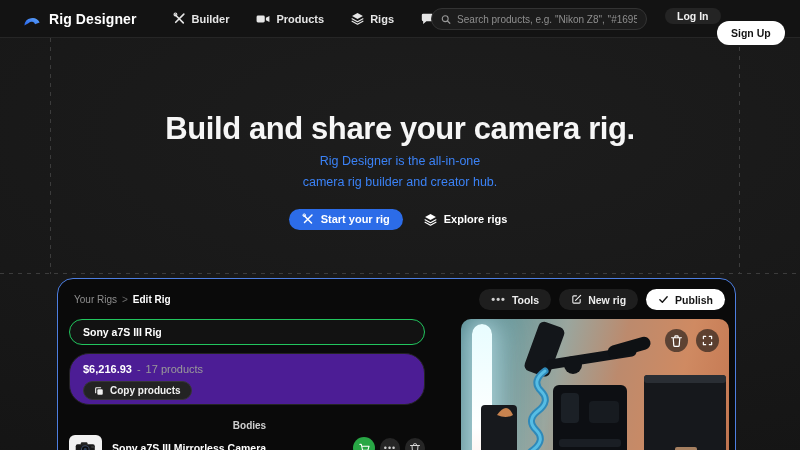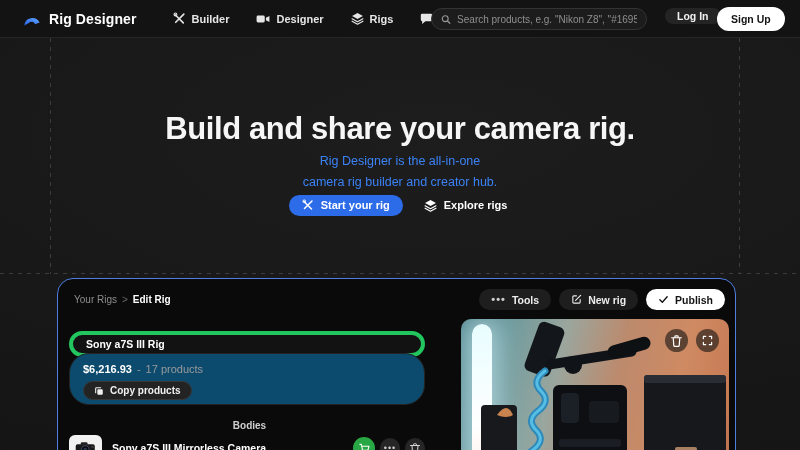--- a/index.html
+++ b/index.html
@@ -46,42 +46,42 @@
     background:transparent;border:none;outline:none;color:#cfcfcf;
     font-family:"Liberation Sans", sans-serif;font-size:10px;width:100%;
   }
   .search-pill input::placeholder{color:#8f8f8f;}
   .btn-login{
     position:absolute;left:665px;top:8px;height:16px;padding:0 12px;
     background:#242424;border:none;border-radius:11px;color:#f0f0f0;
     font-family:"Liberation Sans", sans-serif;font-size:10.5px;font-weight:700;cursor:pointer;
   }
   .btn-signup{
-    position:absolute;left:717px;top:7px;height:24px;padding:0 14px;
+    position:absolute;left:717px;top:21px;height:24px;padding:0 14px;
     background:#fff;border:none;border-radius:12px;color:#141414;
     font-family:"Liberation Sans", sans-serif;font-size:10.5px;font-weight:700;cursor:pointer;
   }
   
   .dash-v{position:absolute;width:1px;background-image:repeating-linear-gradient(180deg,var(--line) 0 4px,transparent 4px 9px);}
   .dash-h{position:absolute;height:1px;background-image:repeating-linear-gradient(90deg,var(--line) 0 4px,transparent 4px 9px);}
   .guide-left{left:50px;top:38px;height:236px;}
   .guide-right{left:739px;top:38px;height:236px;}
   .guide-bottom{left:0;top:273px;width:800px;}
   
   .hero{position:absolute;top:0;left:0;width:800px;text-align:center;}
   .hero-title{
     position:absolute;top:111px;width:800px;
     font-size:31px;font-weight:600;letter-spacing:-.4px;color:#f6f6f6;
   }
   .hero-sub{
     position:absolute;top:151px;width:800px;
     font-size:12.5px;line-height:21px;color:#3b82f6;font-weight:400;
   }
   .hero-ctas{
-    position:absolute;top:194px;width:800px;height:22px;
+    position:absolute;top:208px;width:800px;height:22px;
     display:flex;align-items:center;justify-content:center;gap:17px;
   }
   .btn-primary{
     display:flex;align-items:center;gap:7px;height:21px;padding:0 13px;
     background:var(--accent);border:none;border-radius:11px;color:#fff;
     font-family:"Liberation Sans", sans-serif;font-size:11px;font-weight:700;cursor:pointer;
   }
   .btn-ghost{
     display:flex;align-items:center;gap:7px;height:21px;padding:0 4px;
     background:transparent;border:none;color:#fff;
@@ -103,27 +103,27 @@
   .card-toolbar{position:absolute;right:10px;top:10px;display:flex;gap:8px;}
   .pill{
     display:flex;align-items:center;gap:6px;height:21px;padding:0 12px;
     background:var(--pill-bg);border:none;border-radius:11px;color:#ededed;
     font-family:"Liberation Sans", sans-serif;font-size:10.5px;font-weight:700;cursor:pointer;
   }
   .pill.light{background:#fff;color:#141414;}
   .dots{font-size:11px;letter-spacing:1px;line-height:1;color:#cfcfcf;}
   .rig-name-input{
     position:absolute;left:11px;top:40px;width:356px;height:26px;
-    background:#121212;border:4px solid #22c55e;border-radius:13px;
+    background:#121212;border:1px solid #22c55e;border-radius:13px;
     color:#fff;font-family:"Liberation Sans", sans-serif;font-size:10.5px;font-weight:700;
-    padding:0 13px;outline:none;margin-top:12px;
+    padding:0 13px;outline:none;
   }
   .summary-box{
     position:absolute;left:11px;top:74px;width:356px;height:52px;
-    border:1px solid #242424;border-radius:20px;background:#0c4a6e;
+    border:1px solid #242424;border-radius:20px;background:#4c1d95;
   }
   .summary-line{position:absolute;left:13px;top:9px;font-size:11px;display:flex;gap:5px;align-items:baseline;}
   .summary-price{font-weight:700;color:#fff;}
   .summary-sep,.summary-count{color:#9a9a9a;font-weight:400;}
   .btn-copy{
     position:absolute;left:13px;top:27px;height:19px;padding:0 10px;
     display:flex;align-items:center;gap:6px;
     background:#232323;border:1px solid #363636;border-radius:10px;color:#f0f0f0;
     font-family:"Liberation Sans", sans-serif;font-size:10px;font-weight:700;cursor:pointer;
   }
@@ -191,21 +191,21 @@
         <path d="M4 5 L19 20 M20 4 L5 19" stroke="#e6e6e6" stroke-width="3" stroke-linecap="round"></path>
         <circle cx="4.5" cy="4.5" r="2.6" fill="none" stroke="#e6e6e6" stroke-width="2"></circle>
       </svg>
       <span>Builder</span>
     </div>
     <div class="nav-item">
       <svg width="14" height="12" viewBox="0 0 24 18">
         <rect x="1" y="3" width="14" height="12" rx="2.5" fill="#e6e6e6"></rect>
         <path d="M17 7 L23 4 V14 L17 11 Z" fill="#e6e6e6"></path>
       </svg>
-      <span>Designer</span>
+      <span>Products</span>
     </div>
     <div class="nav-item">
       <svg width="13" height="13" viewBox="0 0 24 24">
         <path d="M12 2 L22 7.5 12 13 2 7.5 Z" fill="#e6e6e6"></path>
         <path d="M2 12.5 L12 18 22 12.5" fill="none" stroke="#e6e6e6" stroke-width="2.2" stroke-linecap="round" stroke-linejoin="round"></path>
         <path d="M2 17 L12 22.5 22 17" fill="none" stroke="#e6e6e6" stroke-width="2.2" stroke-linecap="round" stroke-linejoin="round"></path>
       </svg>
       <span>Rigs</span>
     </div>
     <div class="nav-item">

